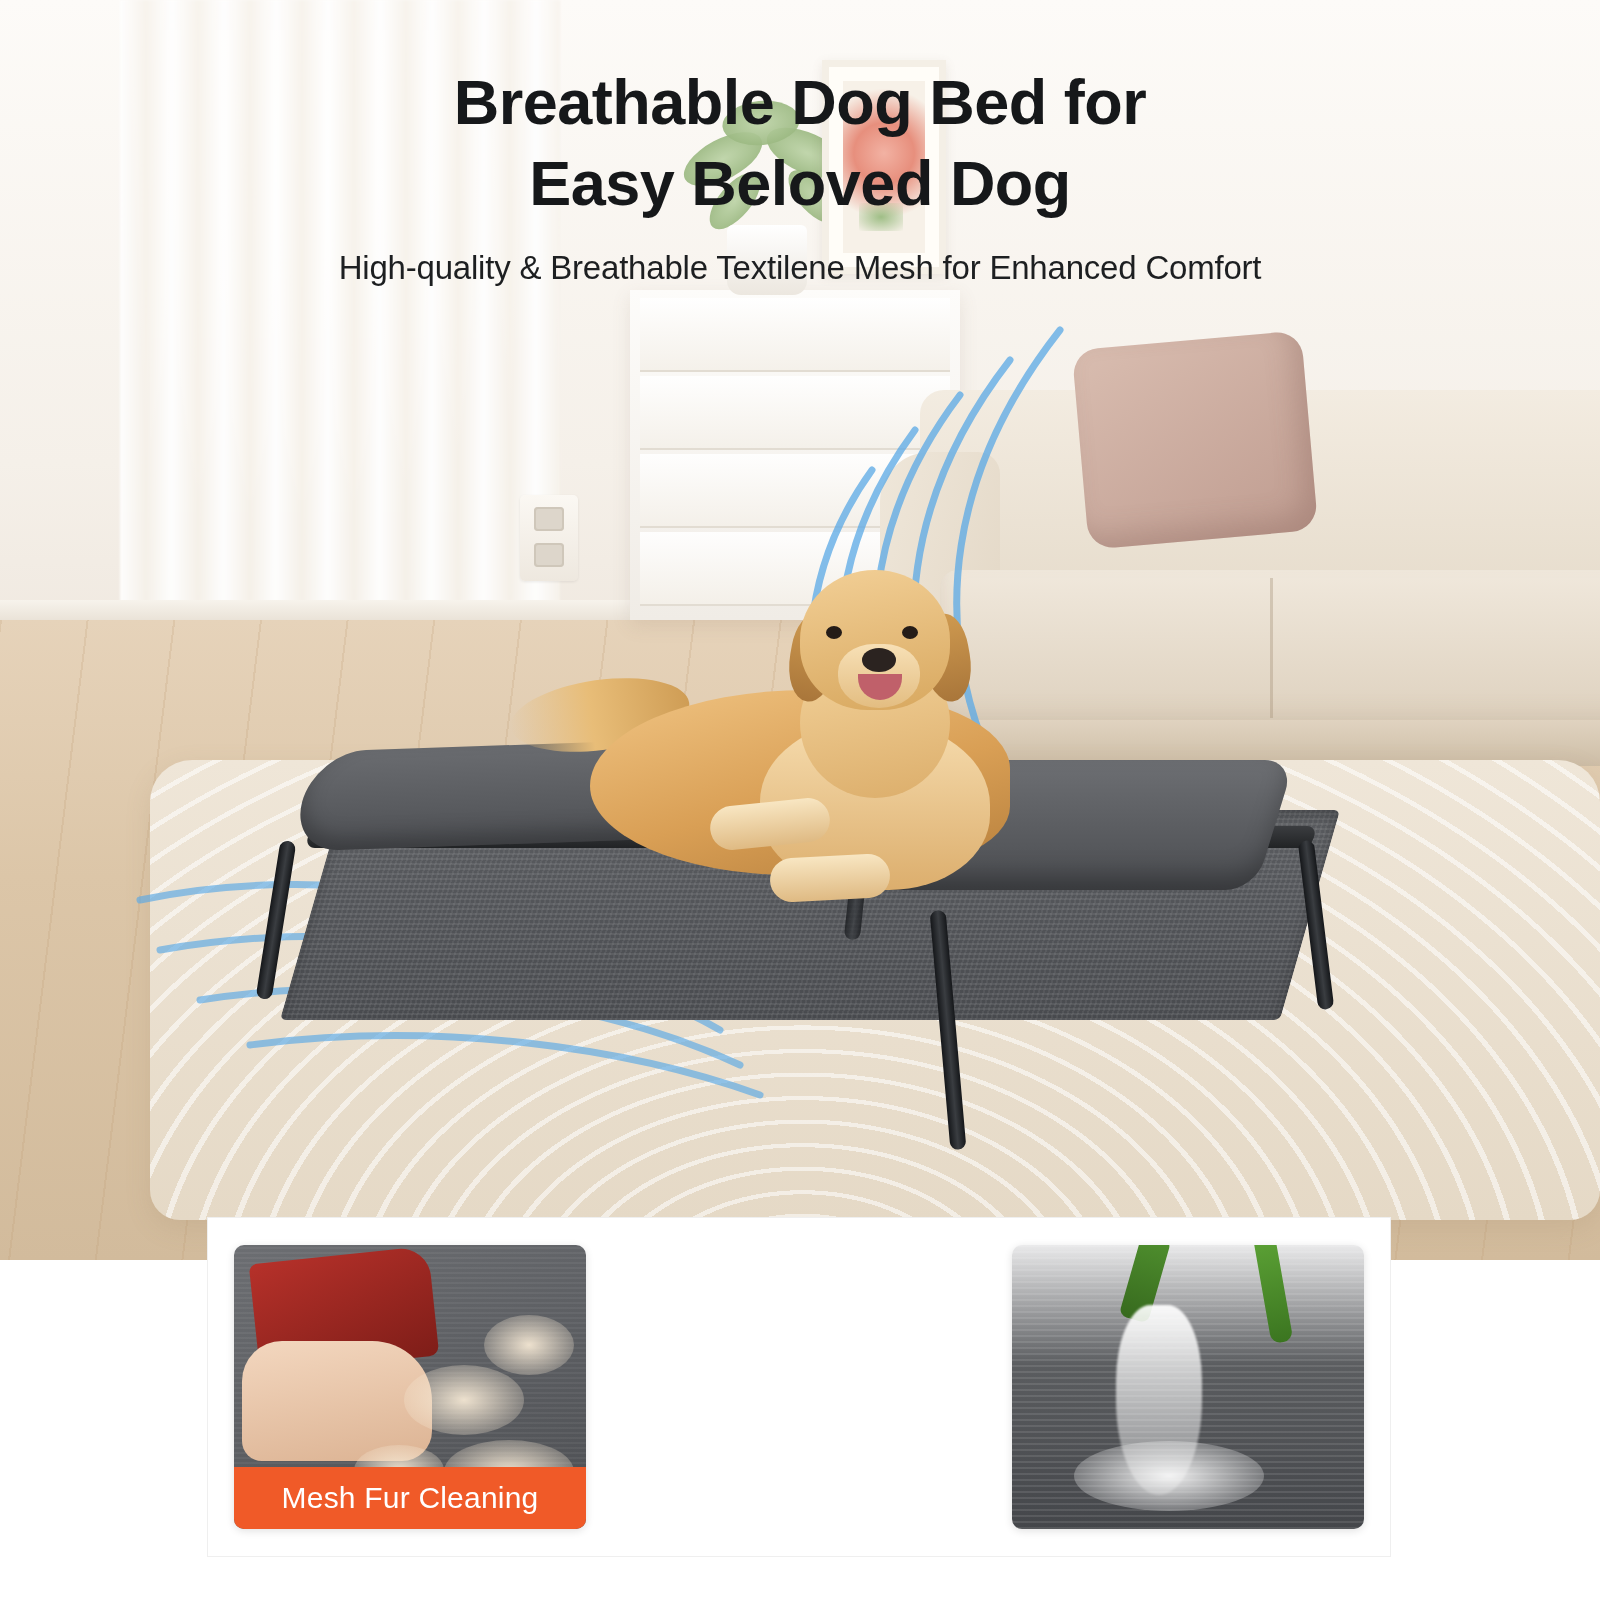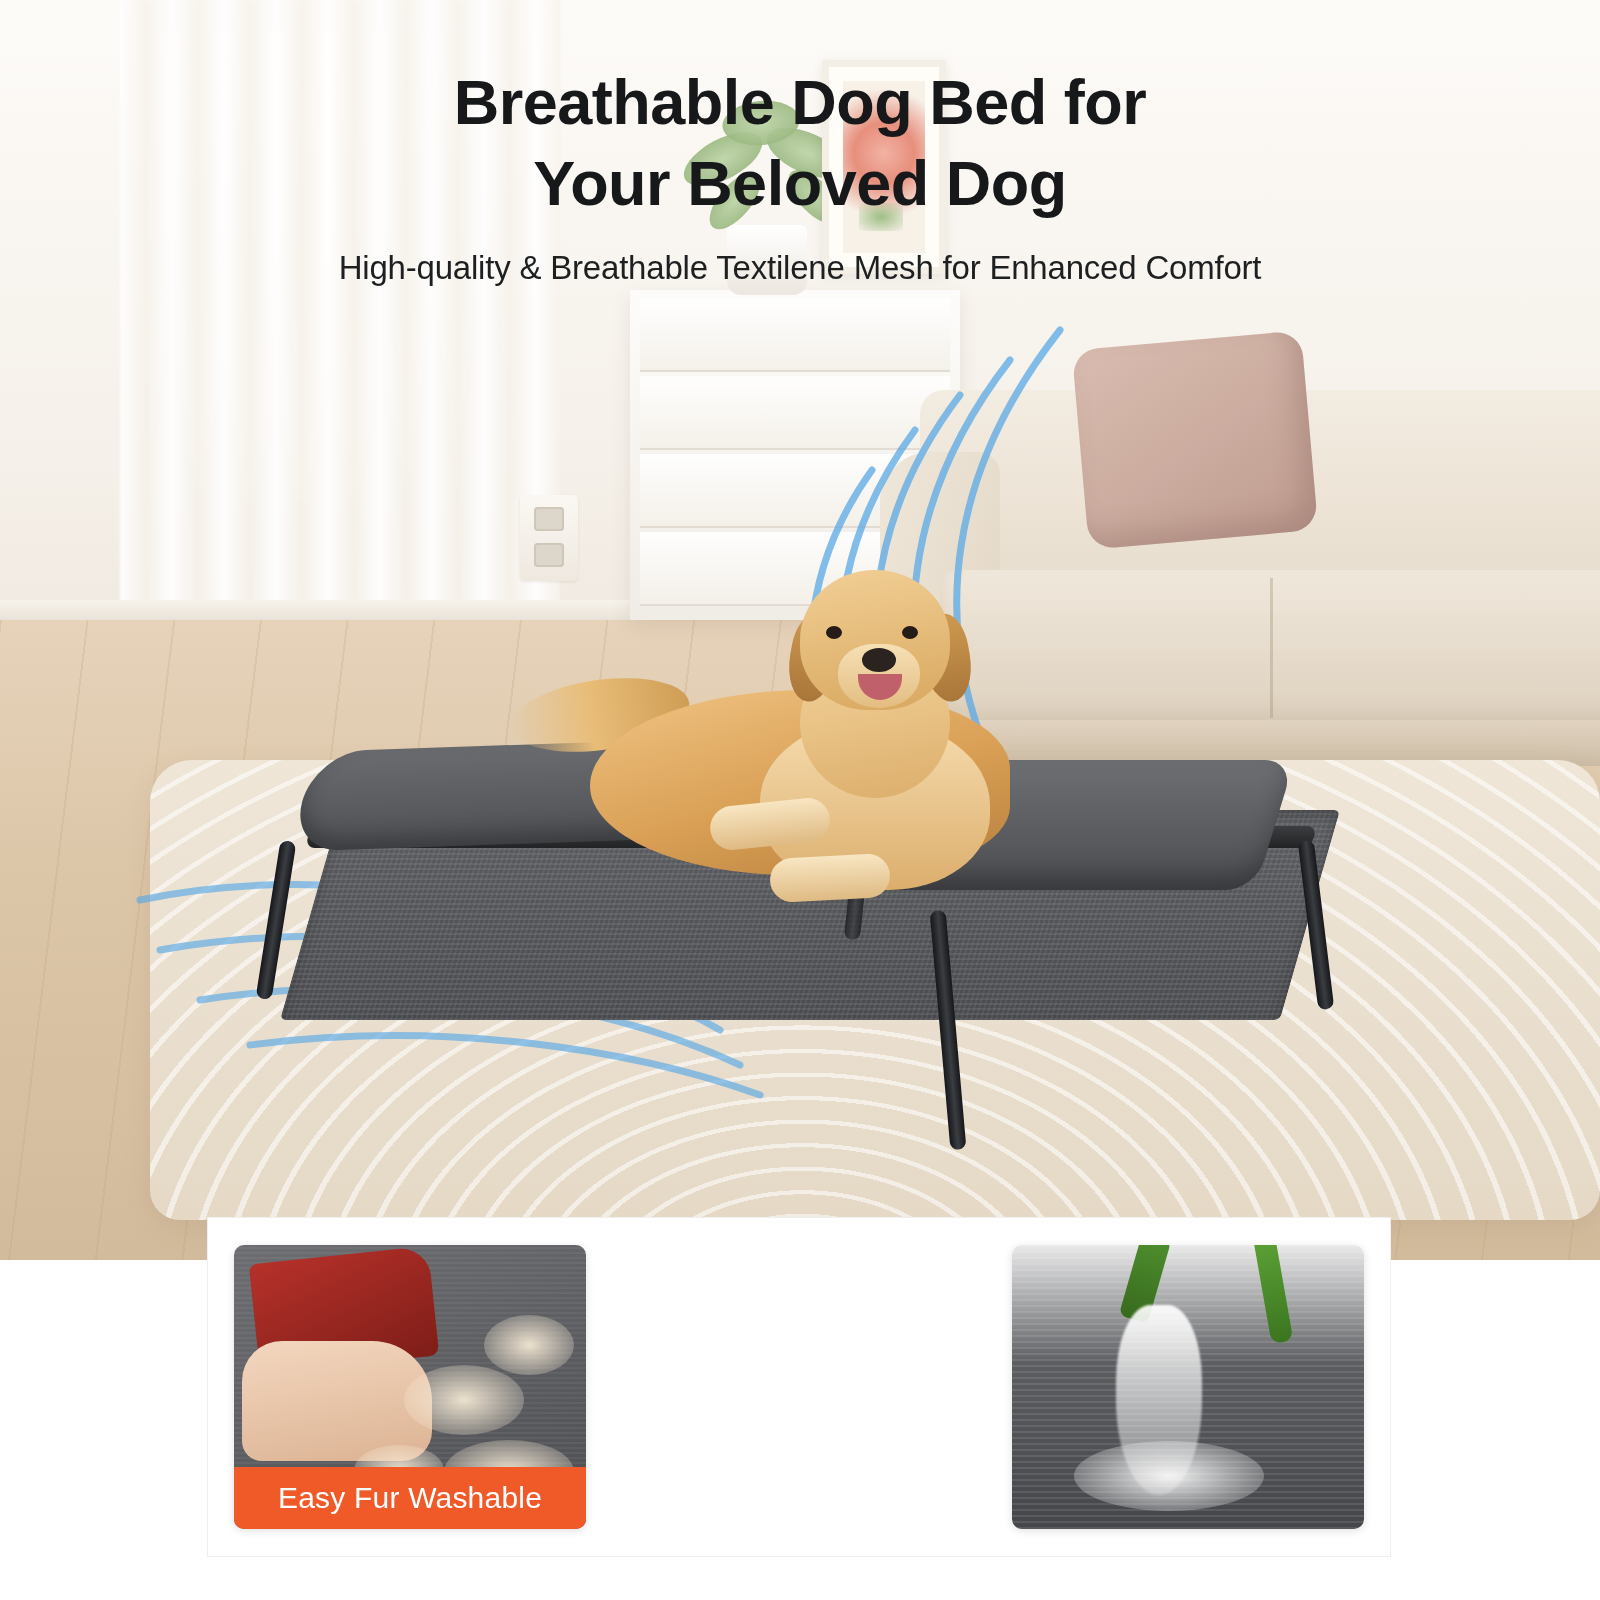--- a/index.html
+++ b/index.html
@@ -621,37 +621,37 @@
       <div class="mouth"></div>
       <div class="nose"></div>
       <div class="eye eye-l"></div>
       <div class="eye eye-r"></div>
     </div>
   </div>
 
   <div class="header">
     <h1 class="headline">
       <span>Breathable Dog Bed for</span>
-      <span class="l2">Your Beloved Dog</span>
+      <span class="l2">Easy Beloved Dog</span>
     </h1>
     <p class="subhead">High-quality &amp; Breathable Textilene Mesh for Enhanced Comfort</p>
   </div>
 
   <div class="features">
 
     <div class="feature">
       <div class="thumb thumb-fur">
         <div class="cloth"></div>
         <div class="hand"></div>
         <div class="fur fur1"></div>
         <div class="fur fur2"></div>
         <div class="fur fur3"></div>
         <div class="fur fur4"></div>
       </div>
-      <div class="caption">Easy Fur Washable</div>
+      <div class="caption">Mesh Fur Cleaning</div>
     </div>
 
 
     <div class="feature">
       <div class="thumb thumb-wash">
         <div class="hose"></div>
         <div class="hose2"></div>
         <div class="water"></div>
         <div class="splash"></div>
       </div>

